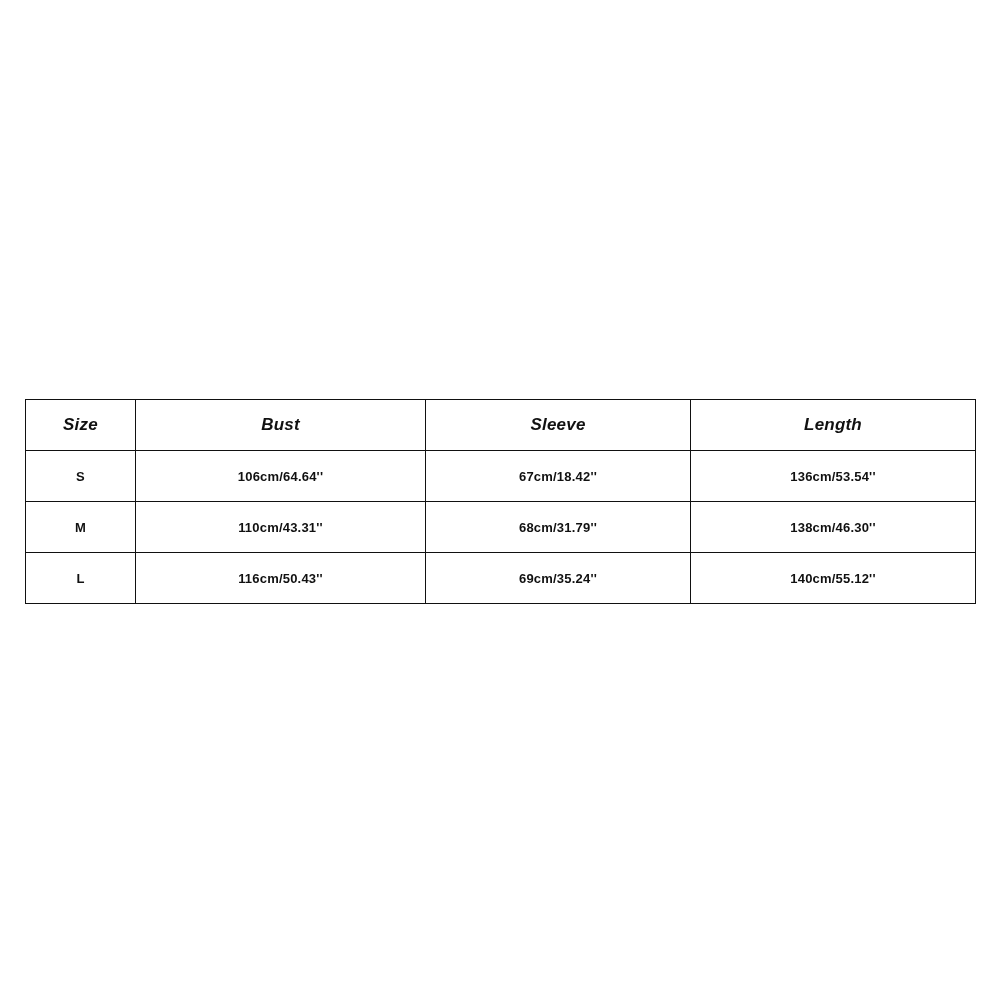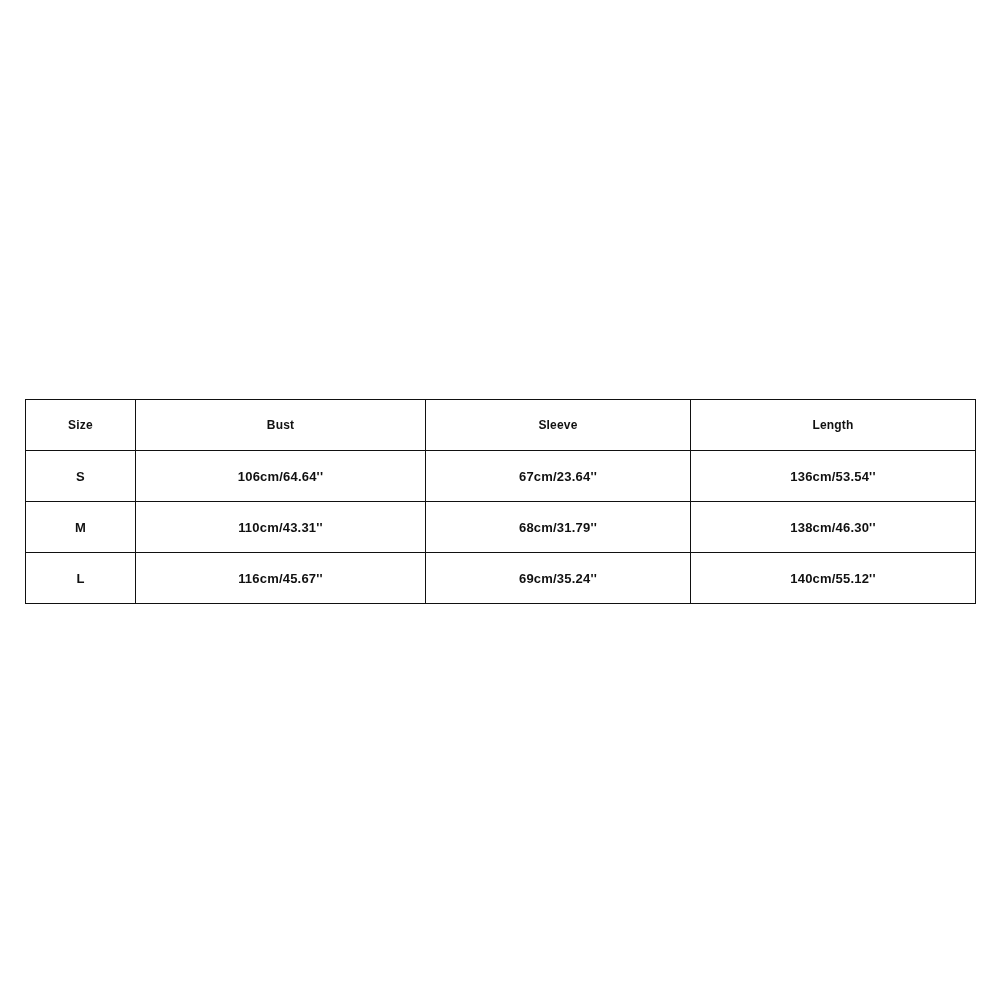--- a/index.html
+++ b/index.html
@@ -32,21 +32,22 @@
     text-align: center;
     vertical-align: middle;
     font-weight: bold;
     font-size: 13px;
     color: #111111;
     height: 50px;
     padding: 0;
     letter-spacing: 0.2px;
   }
   table.size-chart thead th {
-    font-size: 12px;
+    font-size: 17px;
+    font-style: italic;
   }
   col.c-size { width: 110px; }
   col.c-bust { width: 290px; }
   col.c-sleeve { width: 265px; }
   col.c-length { width: 285px; }
 </style>
 </head>
 <body>
 
 <div id="size-chart-wrap">
@@ -62,30 +63,30 @@
         <th>Size</th>
         <th>Bust</th>
         <th>Sleeve</th>
         <th>Length</th>
       </tr>
     </thead>
     <tbody>
       <tr>
         <td>S</td>
         <td>106cm/64.64''</td>
-        <td>67cm/23.64''</td>
+        <td>67cm/18.42''</td>
         <td>136cm/53.54''</td>
       </tr>
       <tr>
         <td>M</td>
         <td>110cm/43.31''</td>
         <td>68cm/31.79''</td>
         <td>138cm/46.30''</td>
       </tr>
       <tr>
         <td>L</td>
-        <td>116cm/45.67''</td>
+        <td>116cm/50.43''</td>
         <td>69cm/35.24''</td>
         <td>140cm/55.12''</td>
       </tr>
     </tbody>
   </table>
 </div>
 
 </body></html>

